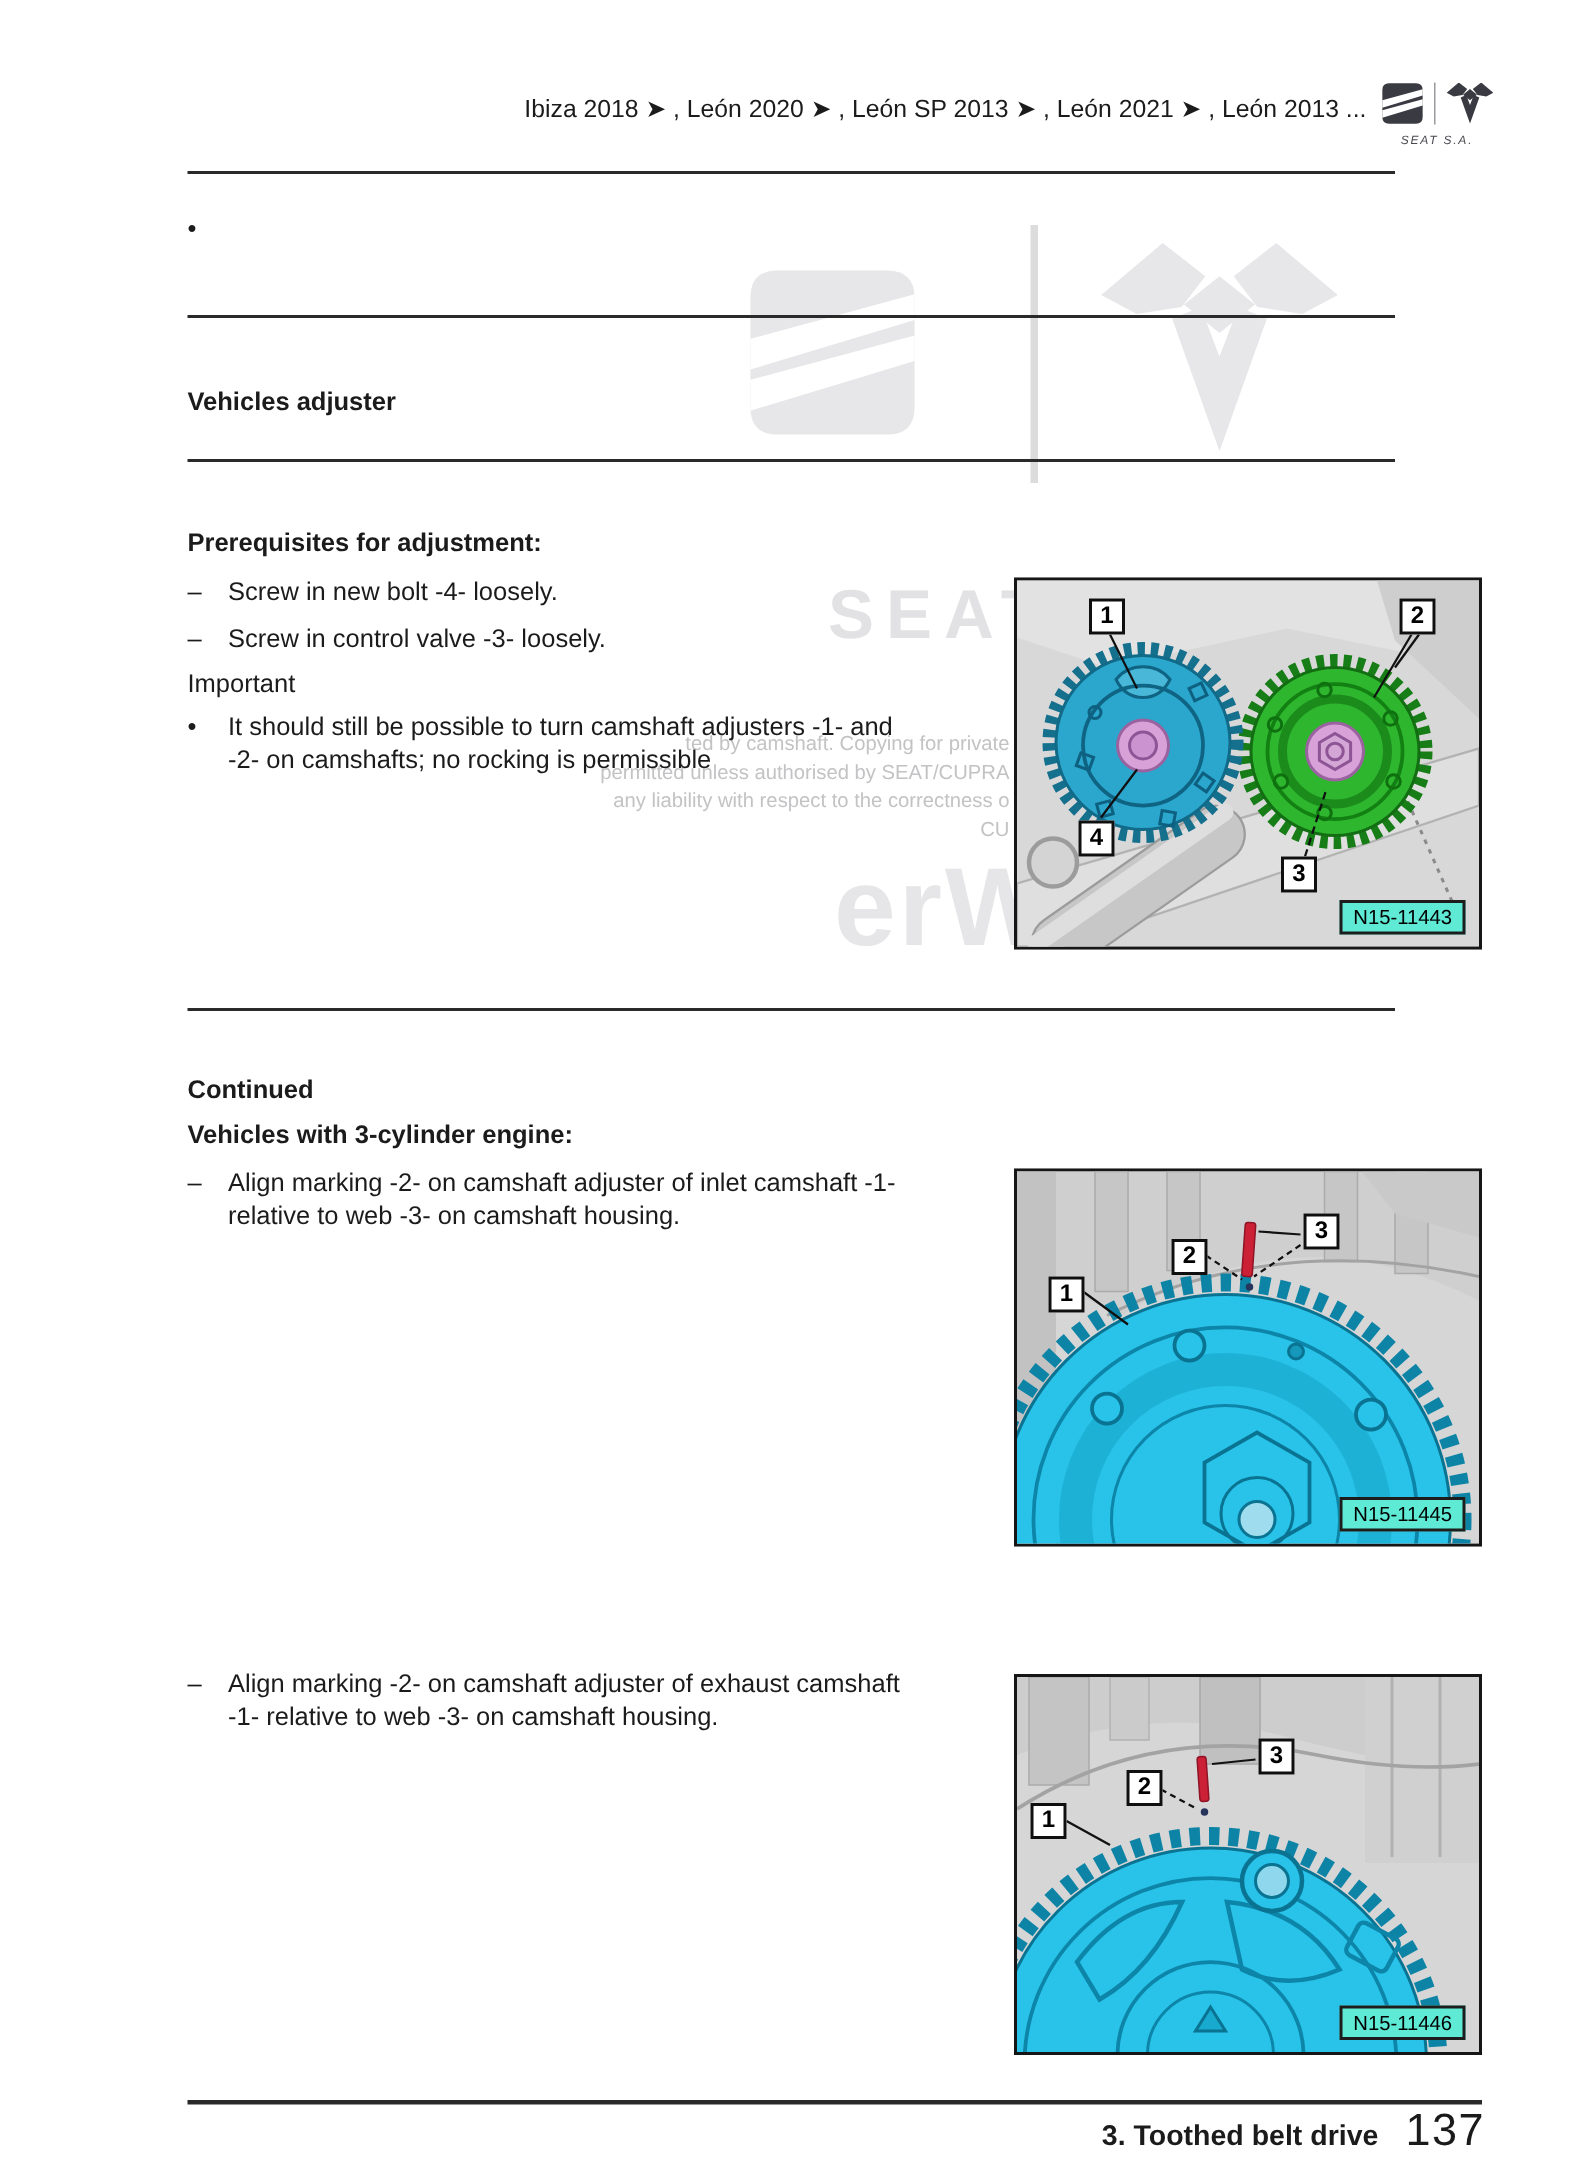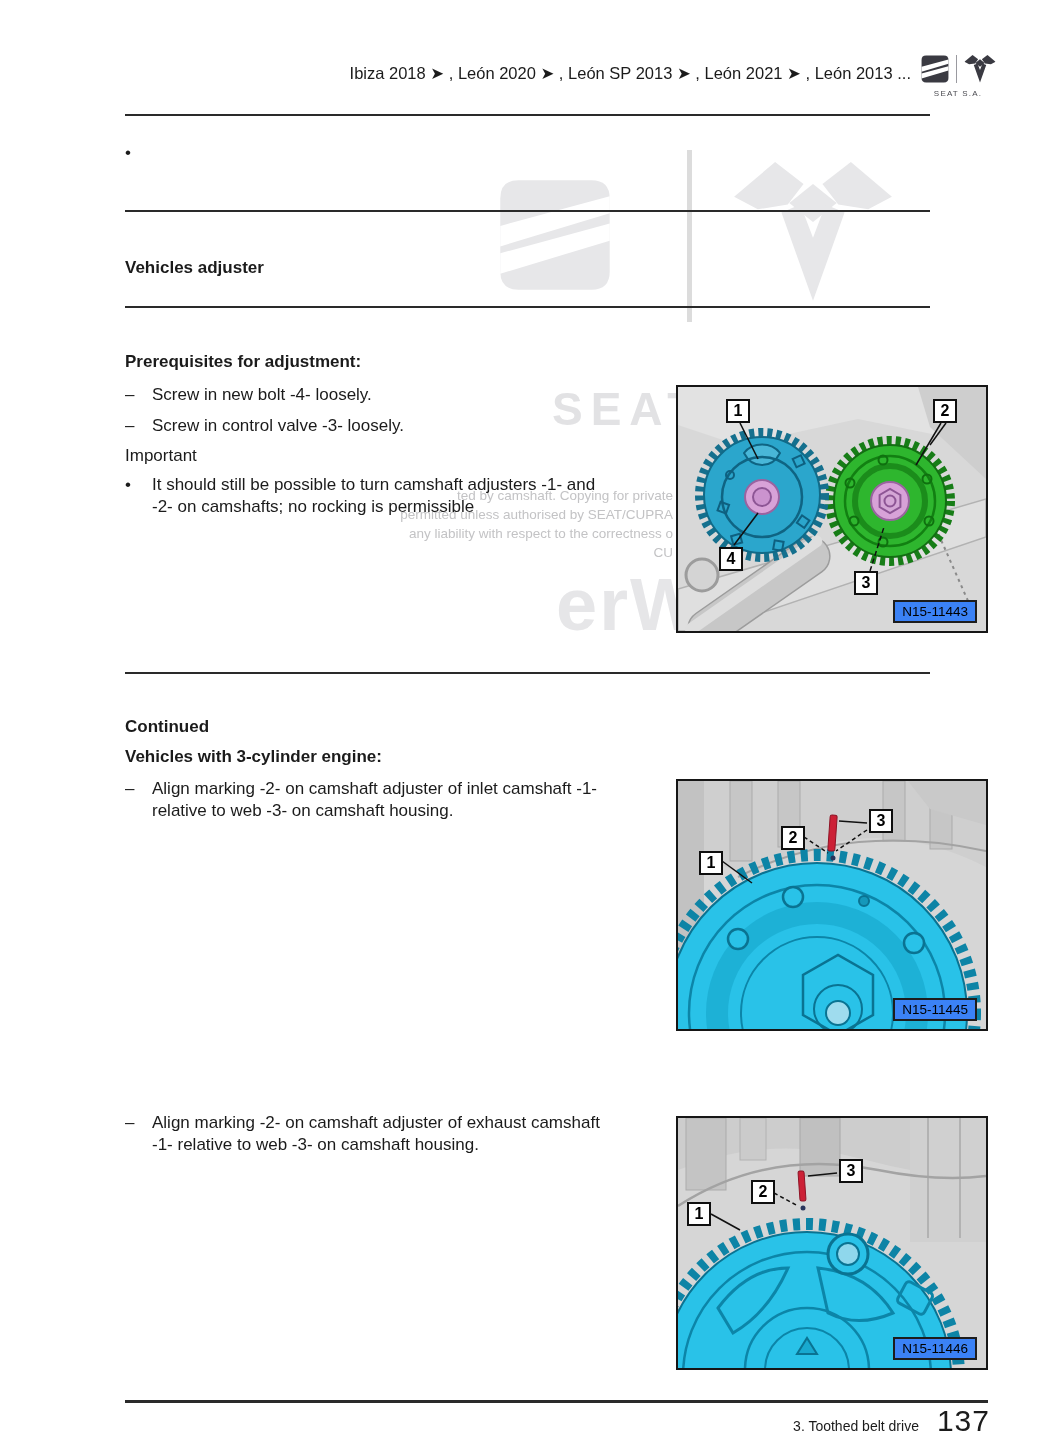--- a/index.html
+++ b/index.html
@@ -19,35 +19,35 @@
   }
   .figure svg { display:block; width:100%; height:100%; }
   .callout {
     position:absolute; width:24px; height:24px; box-sizing:border-box;
     background:#fff; border:2px solid #0f0f0f; z-index:3;
     display:flex; align-items:center; justify-content:center;
     font-size:16px; font-weight:bold; color:#000;
   }
   .fig-label {
     position:absolute; right:9px; bottom:8px; z-index:3;
-    background:#3b82f6; border:2px solid #1d1d1d; padding:0 7px;
+    background:#5eead4; border:2px solid #1d1d1d; padding:0 7px;
     font-size:13.5px; line-height:19px; color:#000;
   }
   .wm { position:absolute; z-index:1; }
   .wm-text-big { font-weight:bold; color:#e2e2e4; letter-spacing:8px; font-size:46px; }
   .wm-erwin { font-weight:bold; color:#e6e6e8; font-size:74px; letter-spacing:2px; }
   .wm-copy { text-align:right; color:#c3c3c5; font-size:13.5px; line-height:19px; }
   .vbar { position:absolute; width:5px; background:#dcdcdc; z-index:1; }
   .hdr-line { position:absolute; text-align:right; font-size:16.5px; line-height:23px; z-index:2; }
   .brandbox { position:absolute; z-index:2; display:flex; flex-direction:column; align-items:center; }
   .brand-row { display:flex; align-items:center; }
   .brand-div { width:1px; height:28px; background:#9a9aa0; margin:0 7px; }
-  .brand-caption { font-size:8px; letter-spacing:1.2px; color:#4a4a50; margin-top:6px; }
+  .brand-caption { font-size:8px; letter-spacing:1.2px; color:#4a4a50; margin-top:6px;font-style:italic; }
   .footer { position:absolute; display:flex; align-items:baseline; z-index:2; }
-  .footer .chapter { font-size:14px; margin-right:18px; }
+  .footer .chapter { font-size:19px; margin-right:18px;font-weight:bold; }
   .footer .pagenum { font-size:30px; letter-spacing:1px; }
   .leader { stroke:#111; stroke-width:1.5; fill:none; }
 </style>
 </head>
 <body>
 
 <div class="page">
 
   <svg width="0" height="0" style="position:absolute" aria-hidden="true">
     <defs>

